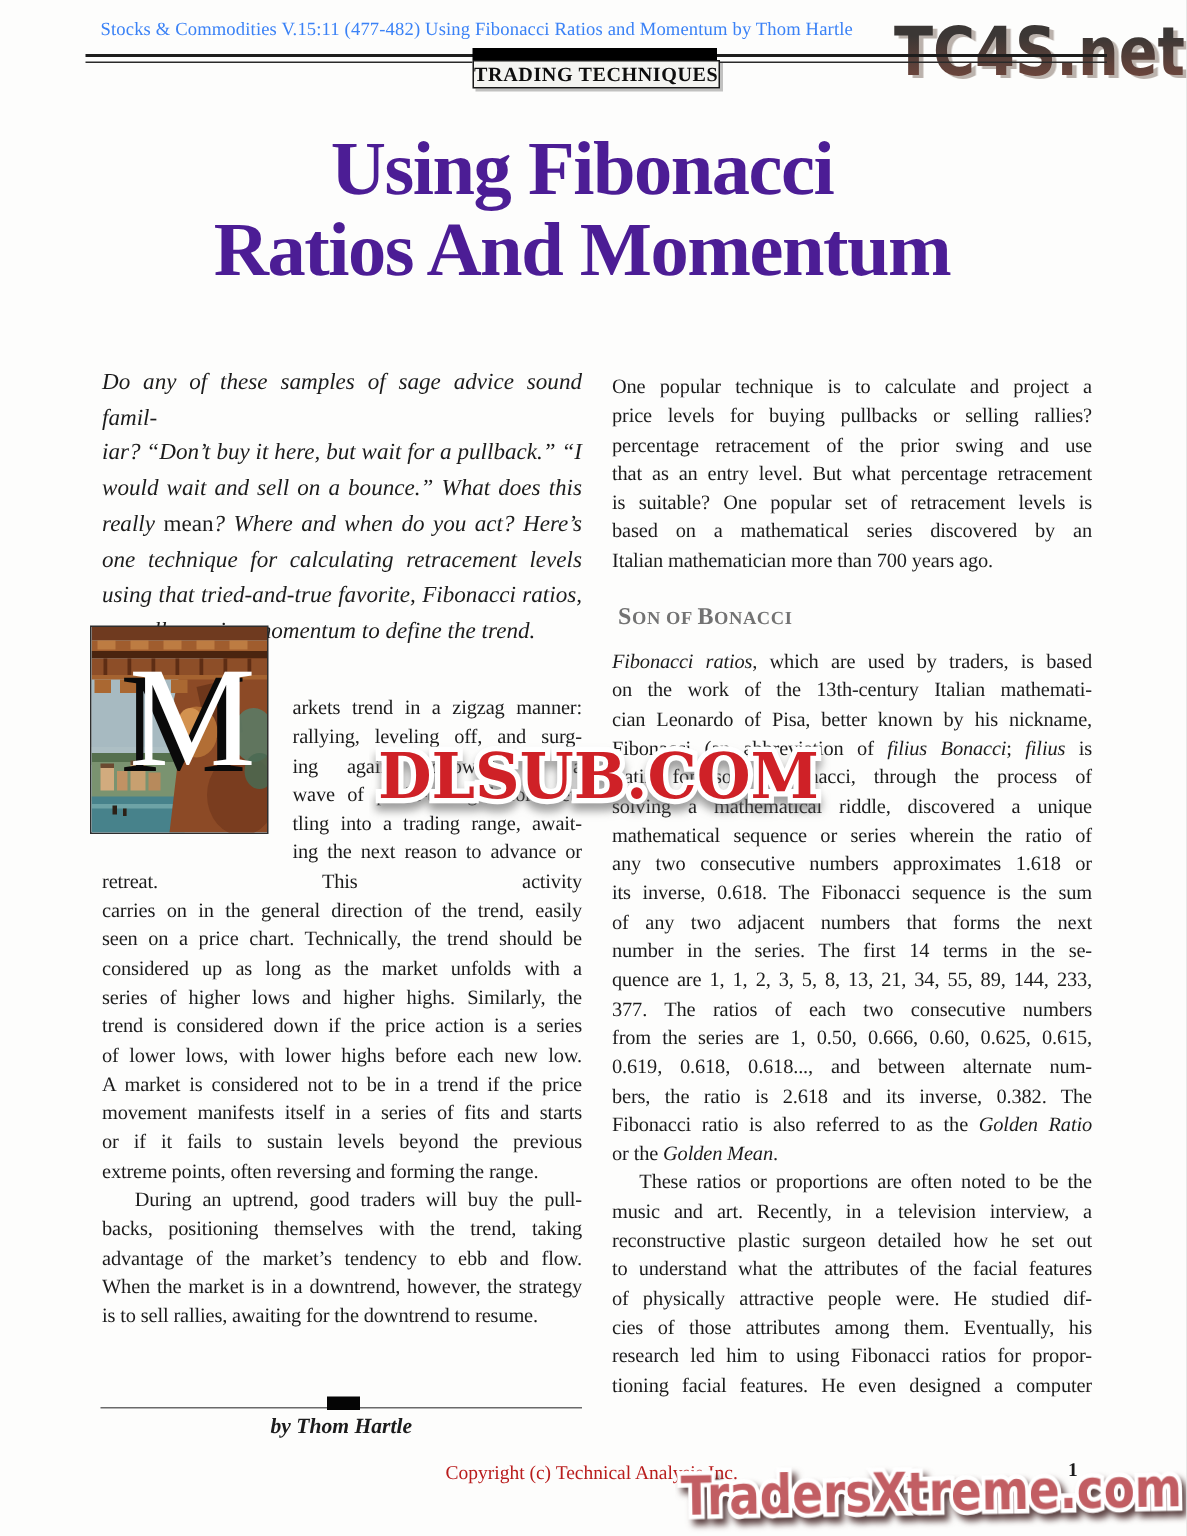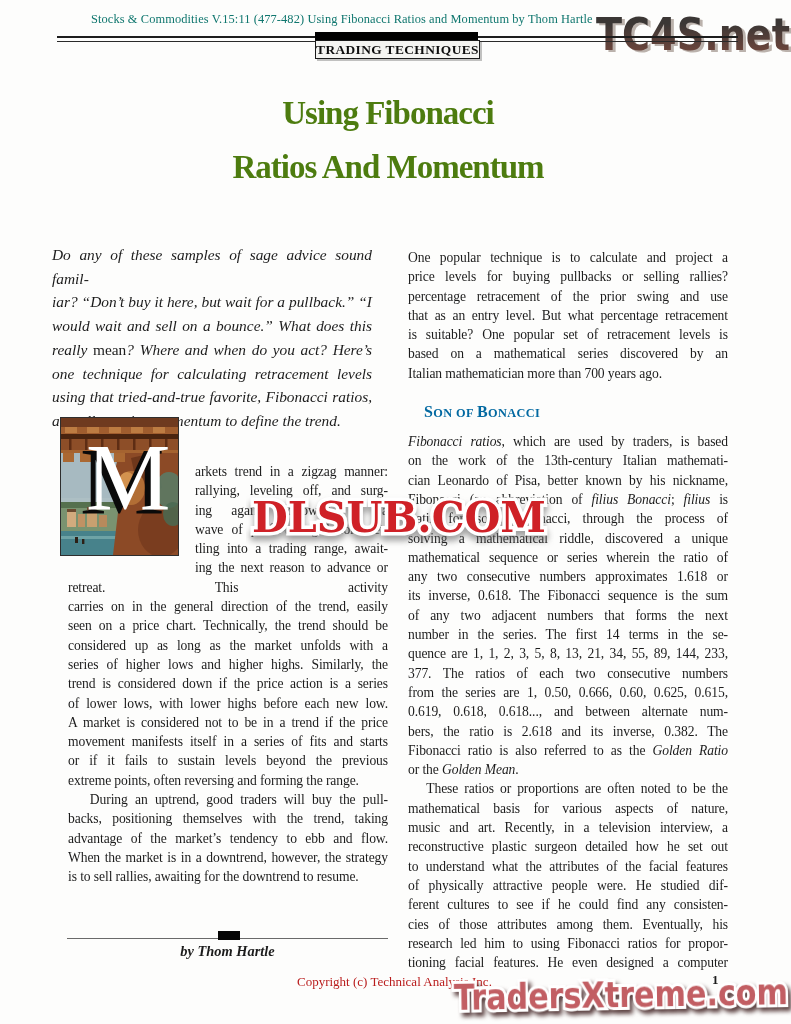--- a/index.html
+++ b/index.html
@@ -2,47 +2,47 @@
 <html><head>
 <meta charset="utf-8">
 <style>
   html,body{margin:0;padding:0;background:#d8d8d8;}
   .page{
     position:relative;width:791px;height:1024px;margin:0 auto;
     background:#fdfdfc;overflow:hidden;
     font-family:"Liberation Serif",serif;color:#1c1c1c;
   }
   
-  .journal-line{position:absolute;left:67px;top:12px;width:560px;font-size:12.4px;letter-spacing:.1px;color:#0f766e;margin-left:24px;}
+  .journal-line{position:absolute;left:67px;top:12px;width:560px;font-size:12.4px;letter-spacing:.1px;color:#3b82f6;}
   .rule-thick{position:absolute;left:57px;top:36px;width:681px;height:2.2px;background:#1d1d1d;z-index:6;}
   .rule-thin{position:absolute;left:57px;top:41px;width:681px;height:1.1px;background:#2a2a2a;z-index:6;}
   .tt-bar{position:absolute;left:315px;top:32px;width:163px;height:8px;background:#000;z-index:7;}
   .tt-box{position:absolute;left:315px;top:40px;width:163px;height:17px;background:#f4f4f1;border:1.6px solid #1a1a1a;
     box-shadow:2px 2px 0 rgba(120,120,120,.45);z-index:7;display:flex;align-items:center;justify-content:center;}
   .tt-label{font-weight:bold;font-size:13.4px;letter-spacing:.4px;color:#0e0e0e;white-space:nowrap;}
   .wm-tc4s{position:absolute;left:594px;top:4px;z-index:4;}
   
   .title{position:absolute;left:53px;top:86px;width:670px;text-align:center;
-    font-weight:bold;font-size:33px;line-height:54px;letter-spacing:-1px;color:#4d7c0f;}
-  
-  .intro{position:absolute;left:52px;top:243px;width:320px;font-style:italic;font-size:15.4px;}
+    font-weight:bold;font-size:51px;line-height:54px;letter-spacing:-1px;color:#4c1d95;}
+  
+  .intro{position:absolute;left:68px;top:243px;width:320px;font-style:italic;font-size:15.4px;}
   .intro .tline{line-height:23.7px;}
   .intro .rm{font-style:normal;}
   .leftcol{position:absolute;left:68px;top:462px;width:320px;font-size:13.6px;letter-spacing:-.1px;}
   .rightcol{position:absolute;left:408px;top:248px;width:320px;font-size:13.6px;letter-spacing:-.1px;}
   .tline{line-height:19.3px;text-align:left;}
   .jl{text-align:justify;text-align-last:justify;}
   
   .figure-float{position:relative;float:left;width:117px;height:137px;
     margin:-44px 17px 8px -7px;outline:1.6px solid #2e2e2e;background:#a7bac1;}
   .dropcap{position:absolute;left:25px;top:13px;font-size:95px;line-height:1;font-family:"Liberation Serif",serif;
     color:#fff;text-shadow:-6px 4px 0 #0a0a0a;z-index:2;}
   .figure-float svg{position:absolute;left:0;top:0;}
   
-  .son-head{font-weight:bold;font-size:12.3px;letter-spacing:.4px;margin:20px 0 10px 16px;line-height:17px;color:#0369a1;}
+  .son-head{font-weight:bold;font-size:12.3px;letter-spacing:.4px;margin:20px 0 10px 4px;line-height:17px;color:#737373;}
   .son-head .cap{font-size:16px;}
   
   .byline-rule{position:absolute;left:67px;top:938px;width:321px;height:1.4px;background:#6a6a6a;}
   .byline-square{position:absolute;left:218px;top:931px;width:22px;height:9px;background:#050505;}
   .byline{position:absolute;left:67px;top:943px;width:321px;text-align:center;
     font-weight:bold;font-style:italic;font-size:14.4px;}
   .copyright{position:absolute;left:297px;top:974px;font-size:13px;color:#b91c1c;white-space:nowrap;}
   .pagenum{position:absolute;left:712px;top:972px;font-size:13px;font-weight:bold;}
   .wm-dlsub{position:absolute;left:246px;top:486px;z-index:40;}
   .wm-tradersx{position:absolute;left:450px;top:967px;z-index:40;}
@@ -188,26 +188,24 @@
         <div class="tline jl">quence are 1, 1, 2, 3, 5, 8, 13, 21, 34, 55, 89, 144, 233,</div>
         <div class="tline jl">377. The ratios of each two consecutive numbers</div>
         <div class="tline jl">from the series are 1, 0.50, 0.666, 0.60, 0.625, 0.615,</div>
         <div class="tline jl">0.619, 0.618, 0.618..., and between alternate num-</div>
         <div class="tline jl">bers, the ratio is 2.618 and its inverse, 0.382. The</div>
         <div class="tline jl">Fibonacci ratio is also referred to as the <i>Golden Ratio</i></div>
         <div class="tline">or the <i>Golden Mean</i>.</div>
       </div>
     <div>
         <div class="tline jl">&nbsp;&nbsp;&nbsp;These ratios or proportions are often noted to be the</div>
-        <div class="tline jl">mathematical basis for various aspects of nature,</div>
         <div class="tline jl">music and art. Recently, in a television interview, a</div>
         <div class="tline jl">reconstructive plastic surgeon detailed how he set out</div>
         <div class="tline jl">to understand what the attributes of the facial features</div>
         <div class="tline jl">of physically attractive people were. He studied dif-</div>
-        <div class="tline jl">ferent cultures to see if he could find any consisten-</div>
         <div class="tline jl">cies of those attributes among them. Eventually, his</div>
         <div class="tline jl">research led him to using Fibonacci ratios for propor-</div>
         <div class="tline jl">tioning facial features. He even designed a computer</div>
       </div>
   </div>
 
   <svg class="wm-dlsub" width="308" height="62" viewBox="0 0 308 62">
     <text x="6" y="46" font-family="DejaVu Serif, serif" font-weight="bold" font-size="42" textLength="294" lengthAdjust="spacingAndGlyphs" fill="#cf2127" stroke="#ffffff" stroke-width="7" paint-order="stroke" style="filter:drop-shadow(0px 5px 3px rgba(95,95,95,.6))">DLSUB.COM</text>
   </svg>
 

